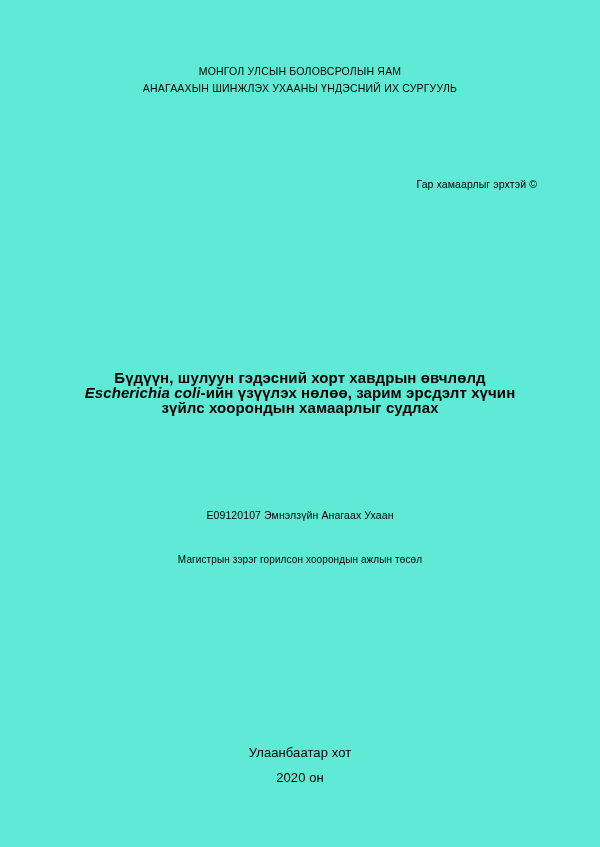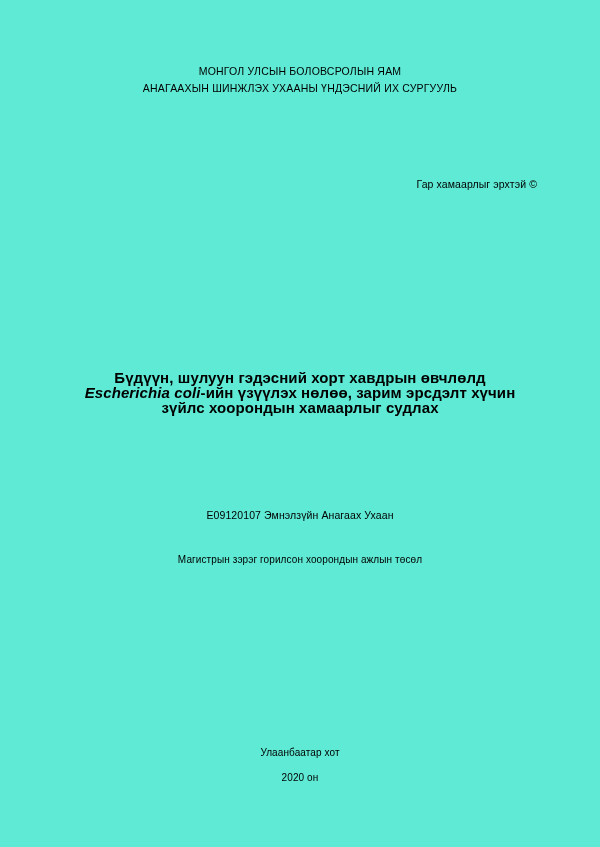--- a/index.html
+++ b/index.html
@@ -80,21 +80,21 @@
     text-align: center;
     font-size: 10px;
     letter-spacing: 0.1px;
   }
   .footer-block {
     position: absolute;
     top: 740px;
     left: 0;
     right: 0;
     text-align: center;
-    font-size: 10px;
+    font-size: 13px;
     line-height: 25px;
     letter-spacing: 0.1px;
   }
   .footer-line {
     display: block;
   }
 </style>
 </head>
 <body>
 

